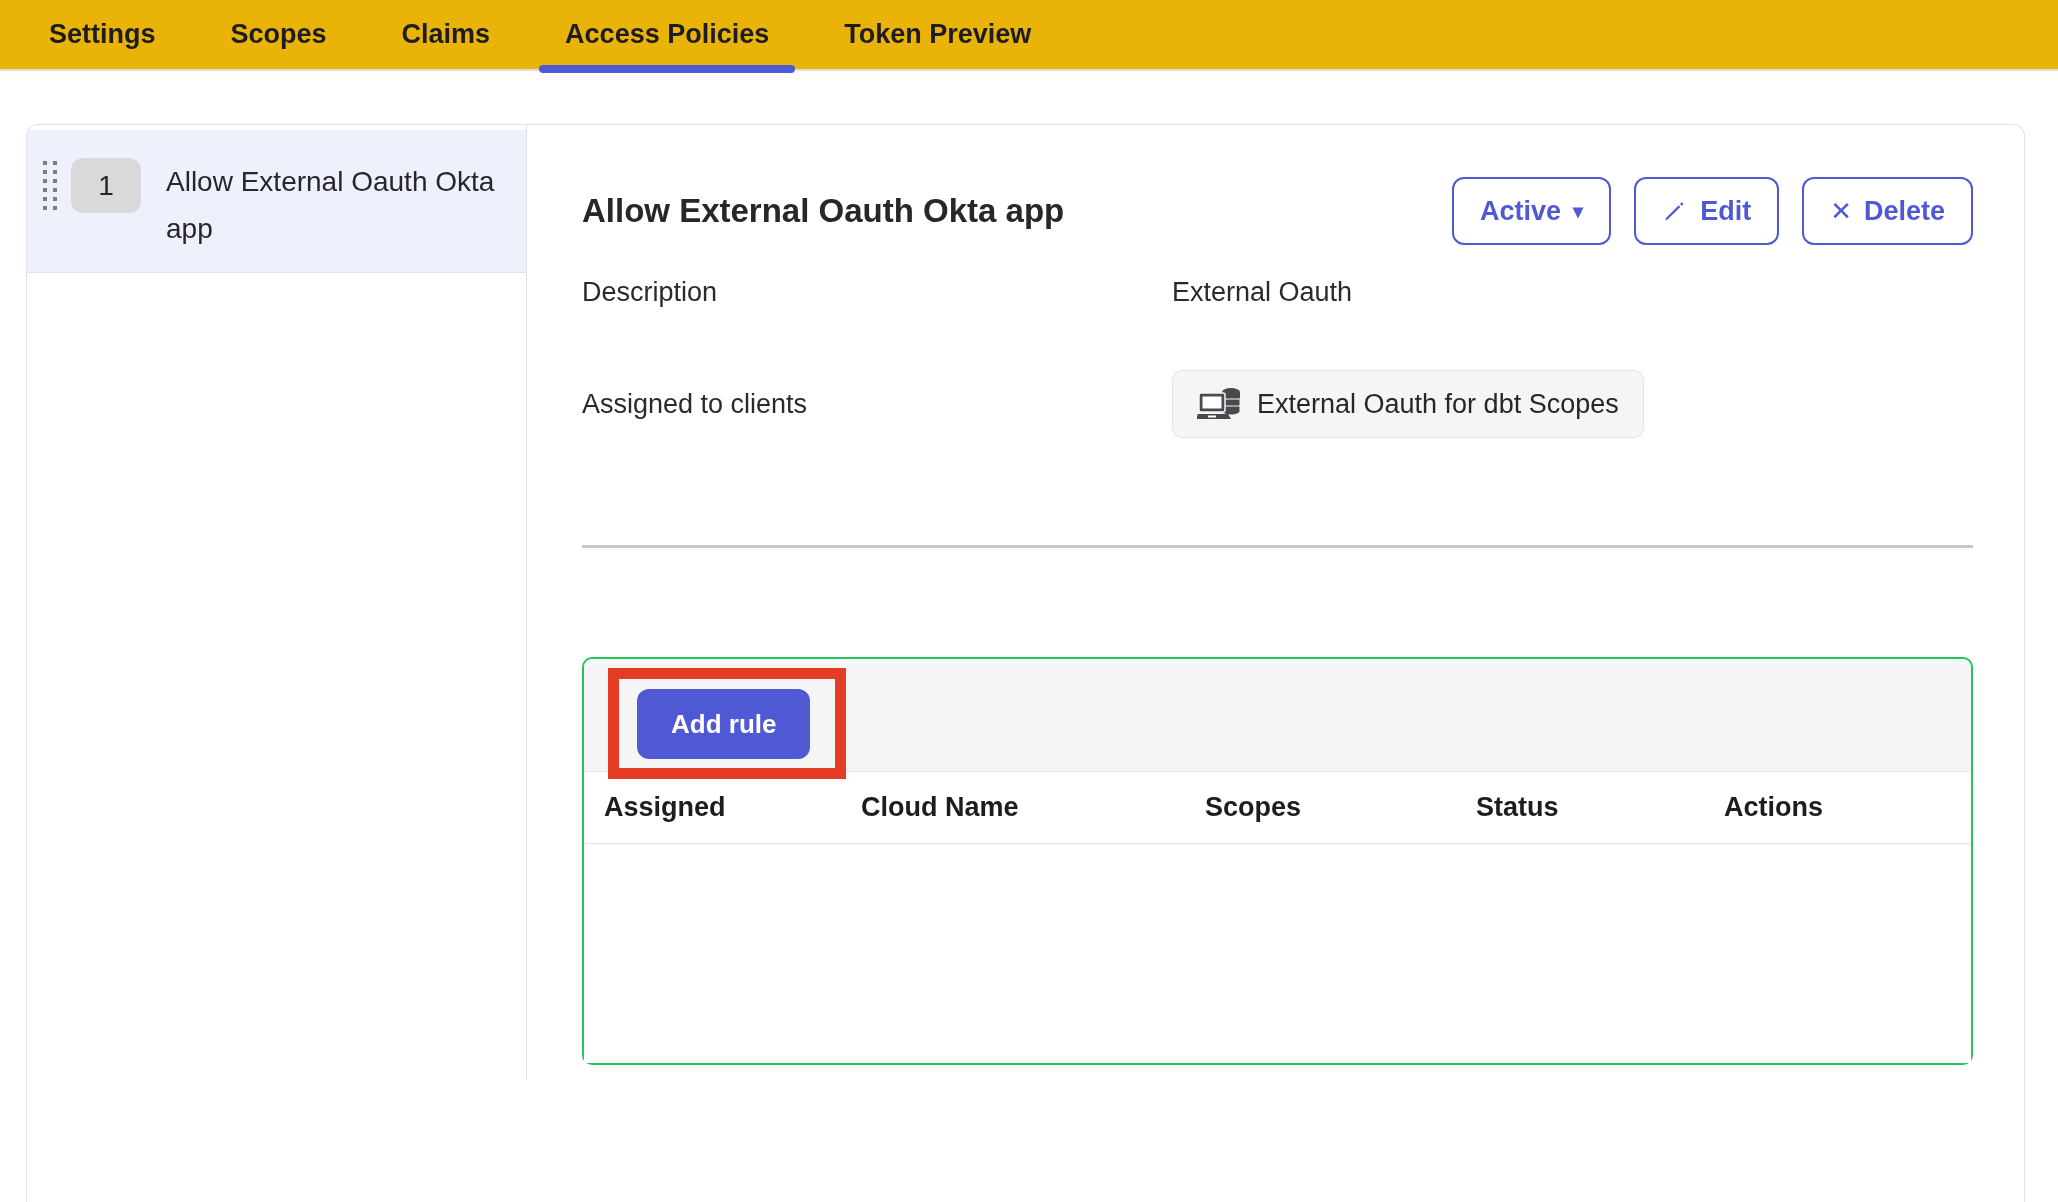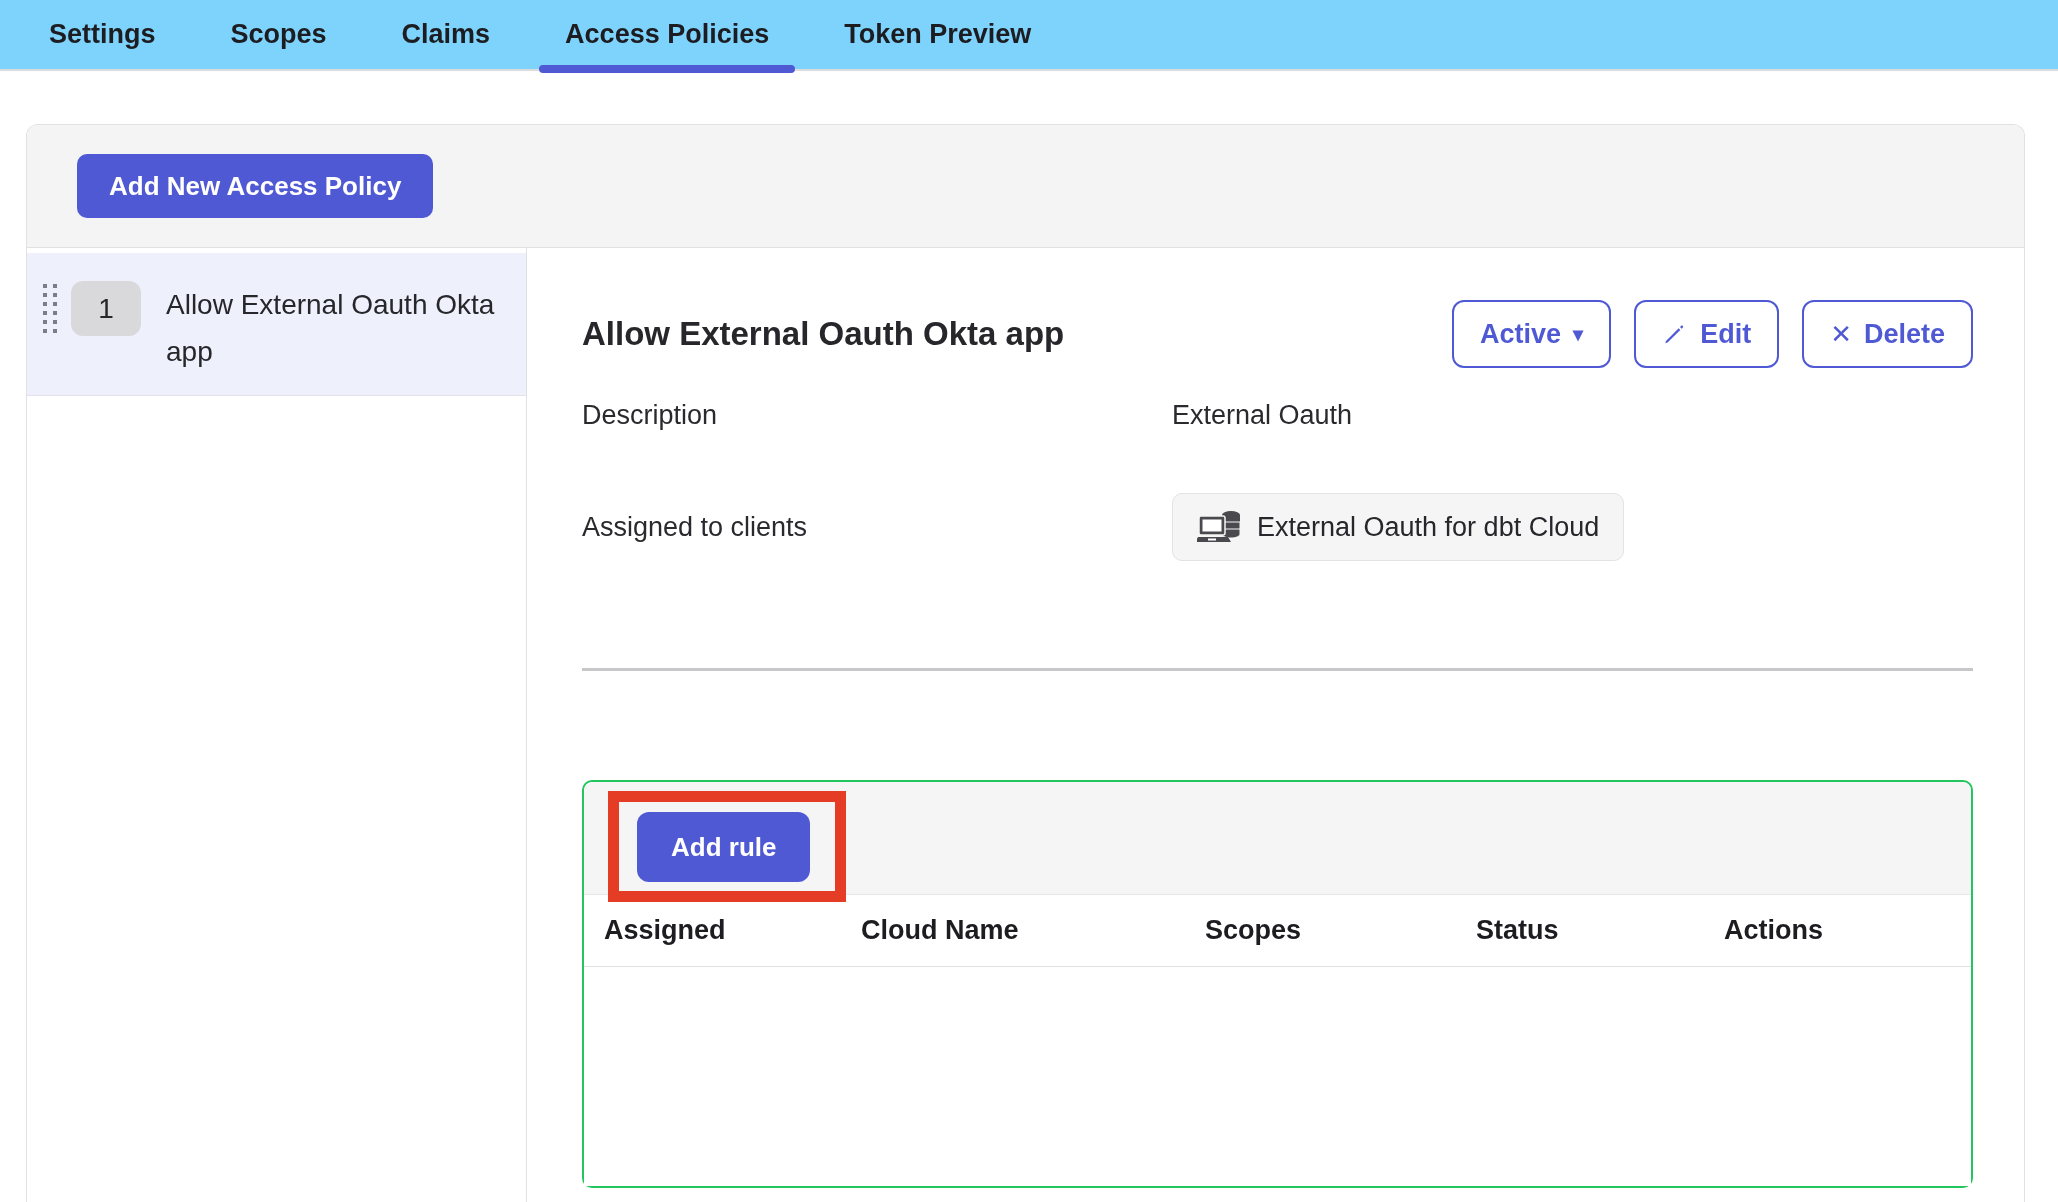--- a/index.html
+++ b/index.html
@@ -2,21 +2,21 @@
 <html><head>
 <meta charset="utf-8">
 <style>
   * { margin:0; padding:0; box-sizing:border-box; }
   html,body { width:2058px; height:1202px; background:#ffffff;
     font-family:"Liberation Sans", sans-serif; color:#26262b; overflow:hidden; }
   .page { position:relative; width:2058px; height:1202px; }
 
   
   .tabbar { display:flex; align-items:center; height:71px; padding-left:49px;
-    gap:75px; border-bottom:2px solid #dcdcde; background:#7dd3fc; }
+    gap:75px; border-bottom:2px solid #dcdcde; background:#eab308; }
   .tab { position:relative; height:100%; display:flex; align-items:center;
     font-size:27px; font-weight:700; color:#1d1d21; cursor:pointer; white-space:nowrap; }
   .tab.active::after { content:""; position:absolute; left:-26px; right:-26px;
     bottom:-4px; height:8px; border-radius:4px; background:#5059d4; }
 
   
   .panel { position:absolute; left:26px; top:124px; width:1999px; height:1078px;
     border:1px solid #e1e1e4; border-bottom:none; border-radius:12px 12px 0 0;
     background:#fff; overflow:hidden; }
   .panel-header { height:123px; background:#f4f4f5; border-bottom:1px solid #e1e1e4;
@@ -93,23 +93,20 @@
   <nav class="tabbar">
     <div class="tab">Settings</div>
     <div class="tab">Scopes</div>
     <div class="tab">Claims</div>
     <div class="tab active">Access Policies</div>
     <div class="tab">Token Preview</div>
   </nav>
 
   <section class="panel">
 
-    <div class="panel-header">
-      <button class="btn-primary">Add New Access Policy</button>
-    </div>
 
     <div class="panel-body">
 
       <aside class="sidebar">
         <div class="policy-item">
           <span class="drag-dots">
             <i></i>
               <i></i>
               <i></i>
               <i></i>
@@ -160,21 +157,21 @@
               <svg class="icon-svg" width="46" height="36" viewBox="0 0 46 36">
                 <ellipse cx="34" cy="6" rx="9" ry="4" fill="#4a4a4e"></ellipse>
                 <path d="M25 6h18v6c0 2.2-4 4-9 4s-9-1.8-9-4V6z" fill="#4a4a4e"></path>
                 <path d="M25 13h18v6c0 2.2-4 4-9 4s-9-1.8-9-4v-6z" fill="#4a4a4e" stroke="#f5f5f6" stroke-width="1"></path>
                 <path d="M25 20h18v5c0 2.2-4 4-9 4s-9-1.8-9-4v-5z" fill="#4a4a4e" stroke="#f5f5f6" stroke-width="1"></path>
                 <rect x="2" y="7" width="26" height="19" rx="2" fill="#4a4a4e" stroke="#f5f5f6" stroke-width="1.5"></rect>
                 <rect x="5.5" y="10.5" width="19" height="12" fill="#ffffff"></rect>
                 <path d="M0 28h30l3 5H-3l3-5z" fill="#4a4a4e" transform="translate(1,0)"></path>
                 <rect x="11" y="29.5" width="8" height="2" fill="#ffffff"></rect>
               </svg>
-              <span>External Oauth for dbt Cloud</span>
+              <span>External Oauth for dbt Scopes</span>
             </span>
           </div>
         </div>
 
         <div class="divider"></div>
 
         <div class="rules-panel">
           <div class="rules-header">
             <button class="btn-primary btn-add-rule">Add rule</button>
             <div class="highlight-box"></div>

